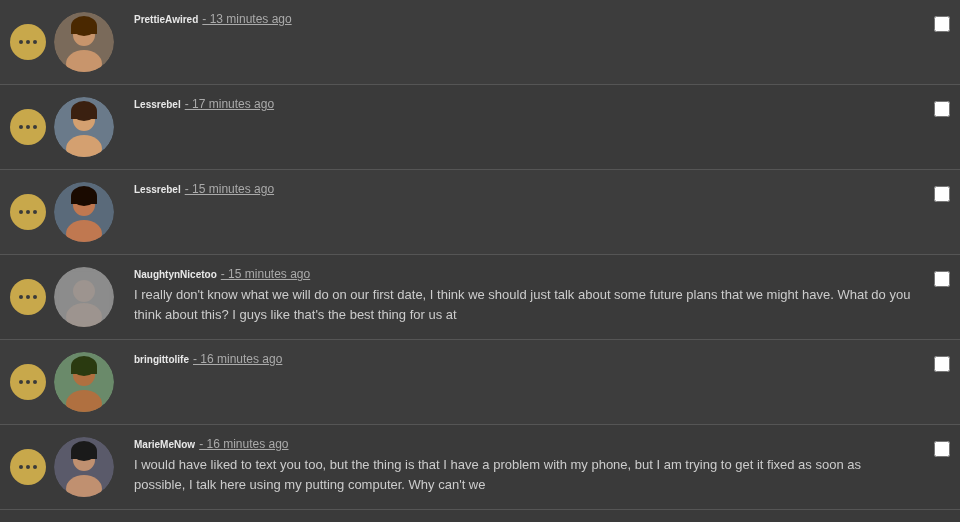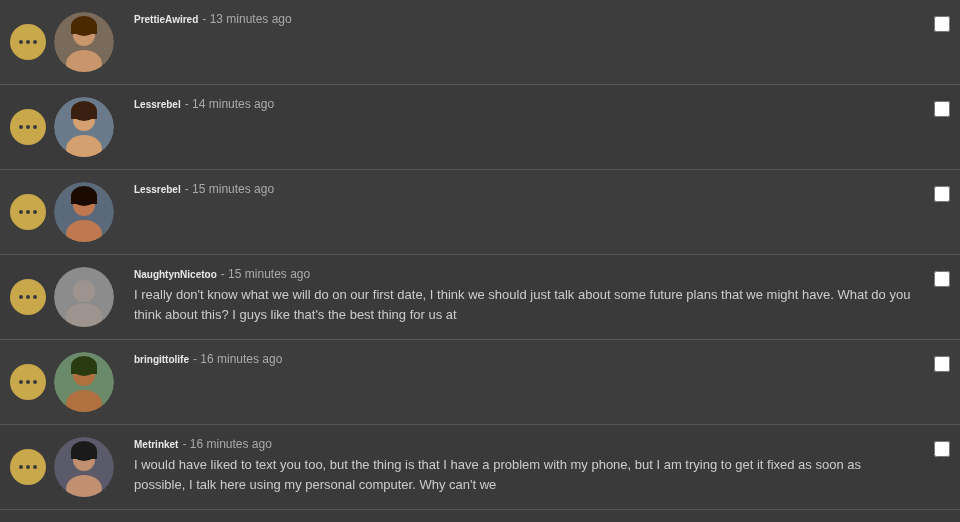--- a/index.html
+++ b/index.html
@@ -65,20 +65,21 @@
     }
     .username {
       font-weight: bold;
       color: #e8e8e8;
       font-size: 10px;
       margin-right: 4px;
     }
     .timestamp {
       color: #aaa;
       font-size: 12px;
+      text-decoration: underline;
     }
     .message-text {
       color: #ccc;
       font-size: 13px;
       line-height: 1.5;
     }
     .checkbox-area {
       flex-shrink: 0;
       margin-left: 10px;
       display: flex;
@@ -144,21 +145,21 @@
       <circle cx="30" cy="30" r="30" fill="#6a7a8a"></circle>
       <circle cx="30" cy="23" r="11" fill="#d4a070"></circle>
       <ellipse cx="30" cy="52" rx="18" ry="14" fill="#d4a070"></ellipse>
       <ellipse cx="30" cy="14" rx="13" ry="10" fill="#3a2010"></ellipse>
       <rect x="17" y="14" width="26" height="8" fill="#3a2010"></rect>
     </svg></div>
       </div>
       <div class="message-content">
         <div class="message-header">
           <span class="username">Lessrebel</span>
-          <span class="timestamp">- 14 minutes ago</span>
+          <span class="timestamp">- 17 minutes ago</span>
         </div>
       </div>
       <div class="checkbox-area">
         <input type="checkbox" class="msg-checkbox" style="">
       </div>
     </div>
     <div class="message-item">
       <div class="avatar-area">
         <div class="menu-btn">
           <div class="dots">
@@ -254,22 +255,22 @@
         <div class="avatar-svg"><svg xmlns="http://www.w3.org/2000/svg" width="60" height="60" viewBox="0 0 60 60">
       <circle cx="30" cy="30" r="30" fill="#5a5a6a"></circle>
       <circle cx="30" cy="23" r="11" fill="#c09070"></circle>
       <ellipse cx="30" cy="52" rx="18" ry="14" fill="#c09070"></ellipse>
       <ellipse cx="30" cy="14" rx="13" ry="10" fill="#1a1a1a"></ellipse>
       <rect x="17" y="14" width="26" height="8" fill="#1a1a1a"></rect>
     </svg></div>
       </div>
       <div class="message-content">
         <div class="message-header">
-          <span class="username">Metrinket</span>
+          <span class="username">MarieMeNow</span>
           <span class="timestamp">- 16 minutes ago</span>
         </div>
-        <div class="message-text" style="white-space: pre-line;">I would have liked to text you too, but the thing is that I have a problem with my phone, but I am trying to get it fixed as soon as possible, I talk here using my personal computer. Why can't we</div>
+        <div class="message-text" style="white-space: pre-line;">I would have liked to text you too, but the thing is that I have a problem with my phone, but I am trying to get it fixed as soon as possible, I talk here using my putting computer. Why can't we</div>
       </div>
       <div class="checkbox-area">
         <input type="checkbox" class="msg-checkbox" style="">
       </div>
     </div>
   </div>
 
 </body></html>

